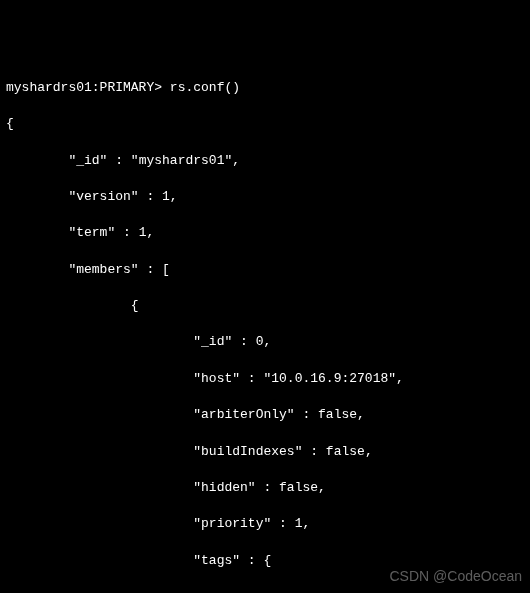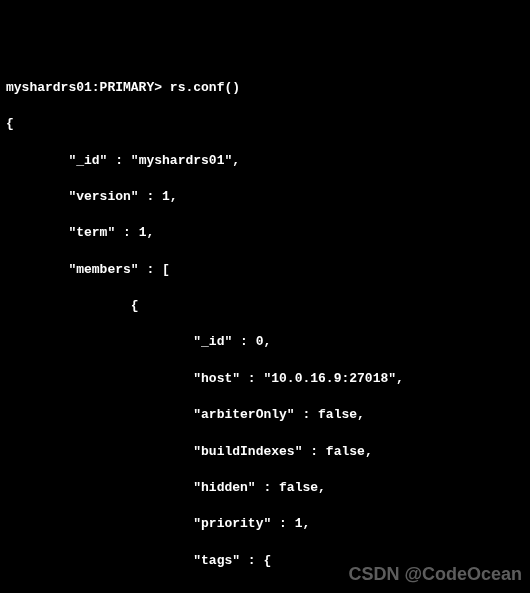--- a/index.html
+++ b/index.html
@@ -1,19 +1,18 @@
 <!DOCTYPE html>
 <html><head>
   <meta charset="utf-8">
   <style>
     * {
       margin: 0;
       padding: 0;
       box-sizing: border-box;
-      font-weight: bold;
     }
     body {
       background: #000;
       color: #fff;
       font-family: "Consolas", "Courier New", monospace;
       font-size: 13px;
       line-height: 1.4;
       padding: 6px;
       width: 530px;
       height: 593px;
@@ -24,21 +23,21 @@
     .line {
       display: block;
     }
     .watermark {
       position: absolute;
       right: 8px;
       bottom: 6px;
       color: #aaa;
       opacity: 0.55;
       font-family: Arial, sans-serif;
-      font-size: 18px;
+      font-size: 14px;
       white-space: nowrap;
     }
   </style>
 </head>
 <body>
 
 
 
 <span class="line"><span>myshardrs01:PRIMARY&gt; </span><span>rs.conf()</span></span>
 <span class="line">{</span>

